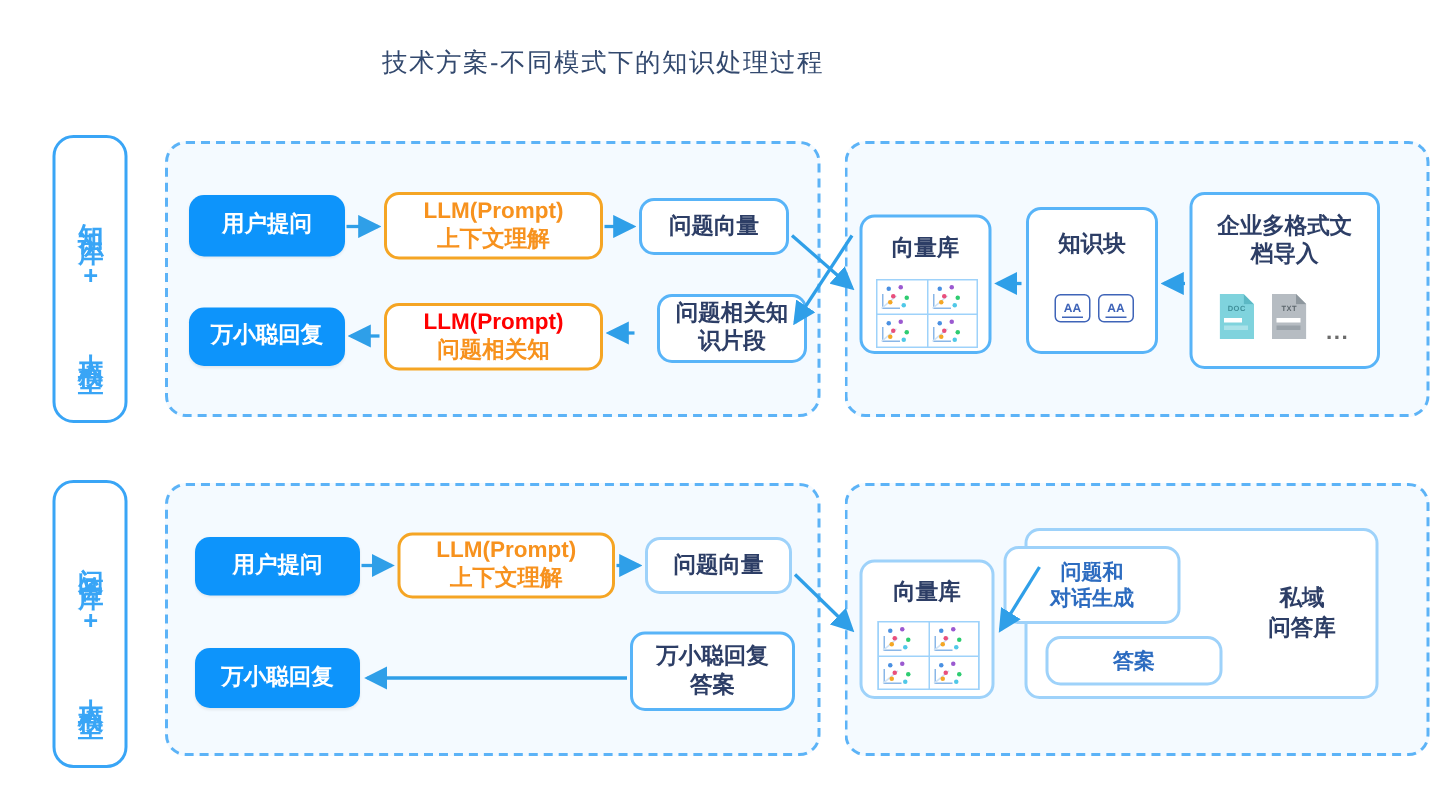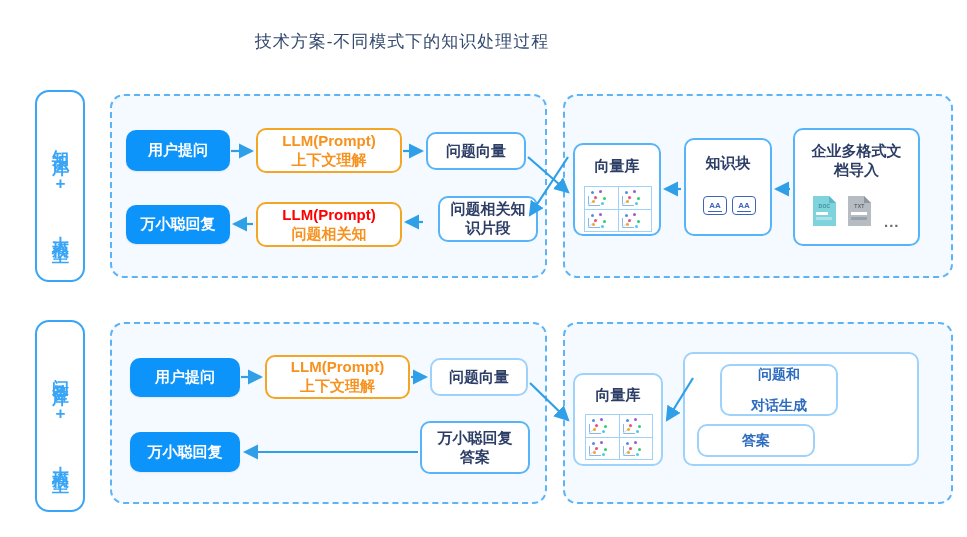--- a/index.html
+++ b/index.html
@@ -293,29 +293,33 @@
       <i class="dot" style="left:14px;top:3px;background:#9b59d0;"></i>
       <i class="dot" style="left:9px;top:9px;background:#e94f7c;"></i>
       <i class="dot" style="left:18px;top:10px;background:#2ecc71;"></i>
       <i class="dot" style="left:7px;top:13px;background:#f5a623;"></i>
       <i class="dot" style="left:16px;top:15px;background:#50c8e8;"></i>
     </div>
   </div>
 
   <div class="qa-outer" style="left:683px;top:352px;width:236px;height:114px;"></div>
 
-  <div class="node plain" style="left:720px;top:364px;width:118px;height:52px;color:#2d6cc0;justify-content:space-between;">
+  <div class="node plain" style="left:669px;top:364px;width:118px;height:52px;color:#2d6cc0;">
     <span class="l1">问题和</span>
     <span class="l2">对话生成</span>
   </div>
 
   <div class="node plain" style="left:697px;top:424px;width:118px;height:33px;color:#2d6cc0;">
     <span class="l1">答案</span>
   </div>
 
+  <div class="qa-label" style="left:826px;top:389px;width:84px;">
+    <span class="l1">私域</span>
+    <span class="l2">问答库</span>
+  </div>
 
   <svg class="arrows" viewBox="0 0 967 537" xmlns="http://www.w3.org/2000/svg">
     <defs>
       <marker id="ah" markerWidth="7" markerHeight="7" refX="6" refY="3.5" orient="auto">
         <path d="M0,0 L7,3.5 L0,7 Z" fill="#2f9fe8"></path>
       </marker>
     </defs>
     <g stroke="#2f9fe8" stroke-width="2.2" fill="none" marker-end="url(#ah)">
 
       <line x1="231" y1="151" x2="252" y2="151"></line>

